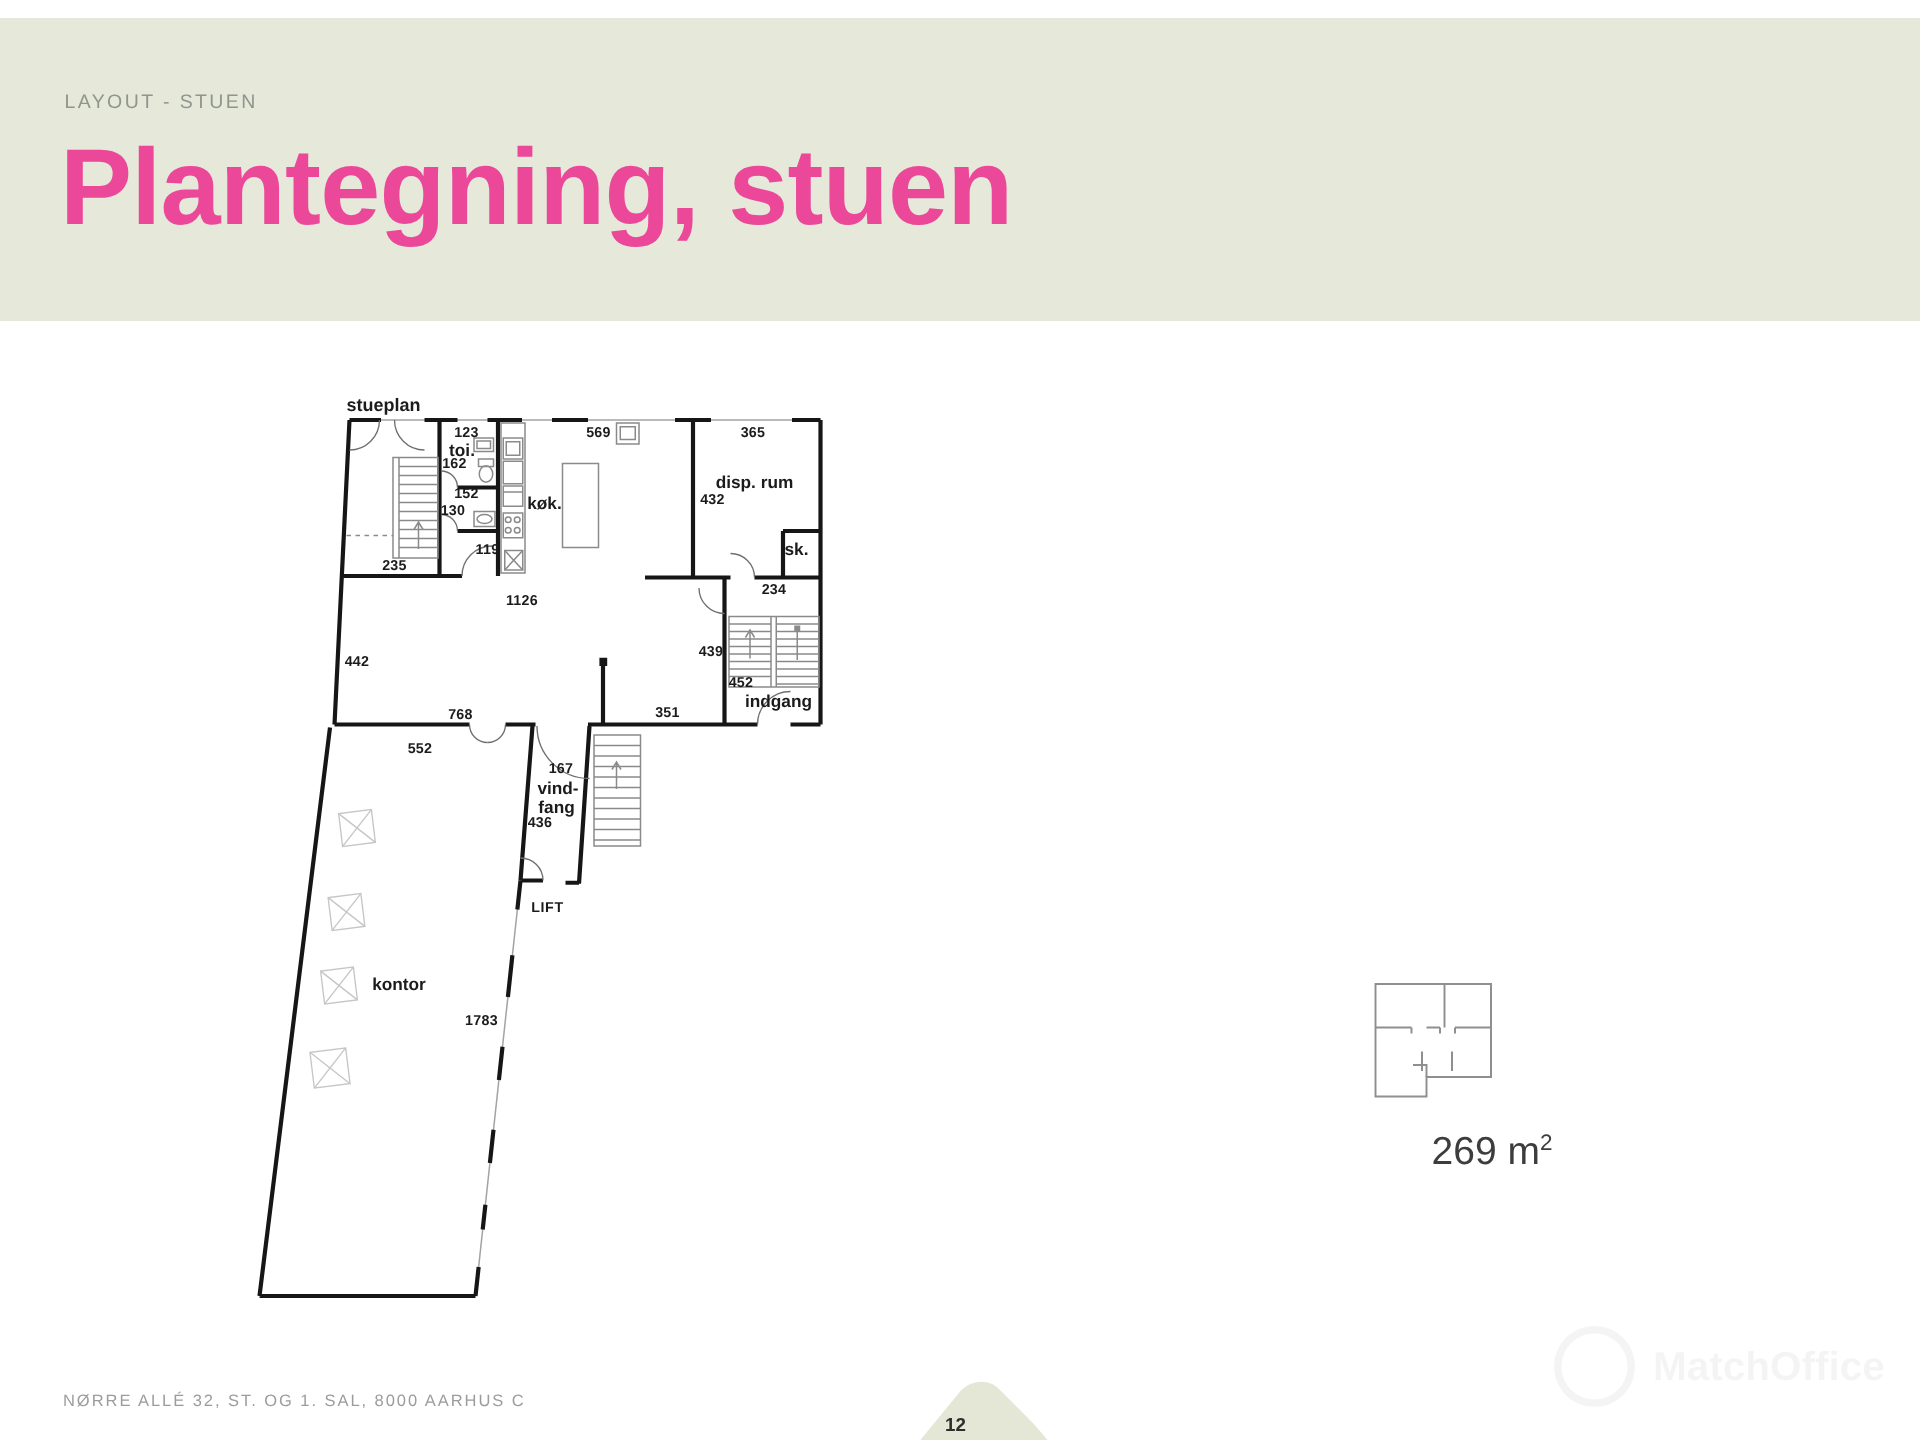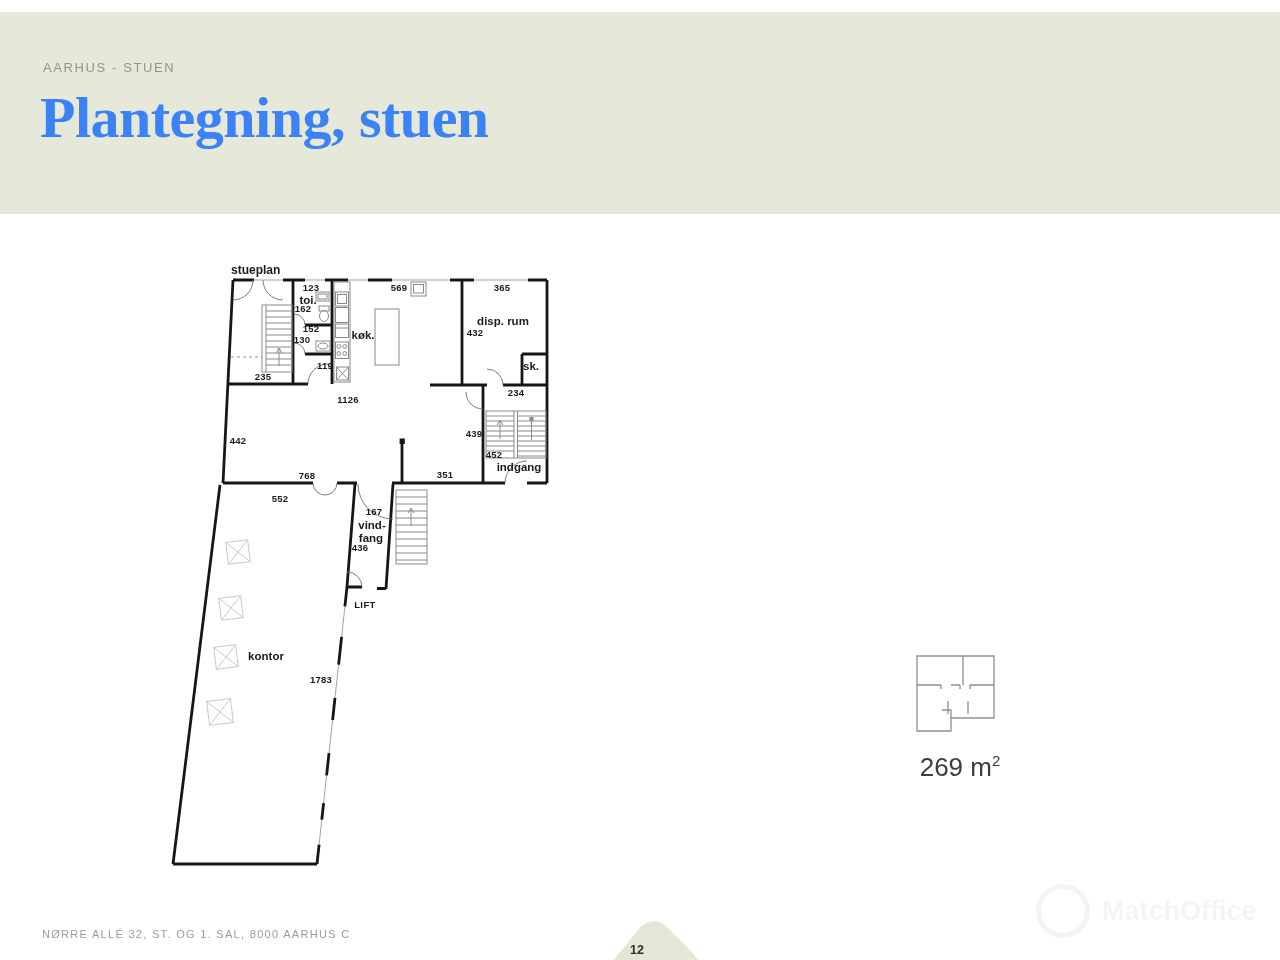--- a/index.html
+++ b/index.html
@@ -2,57 +2,57 @@
 <html><head>
 <meta charset="utf-8">
 <style>
   html,body{margin:0;padding:0;}
   body{width:1280px;height:960px;position:relative;background:#ffffff;overflow:hidden;
        font-family:"Liberation Sans",sans-serif;}
   
   .band{position:absolute;left:0;top:12px;width:1280px;height:202px;background:#e6e8da;}
   .eyebrow{position:absolute;left:43px;top:60px;font-size:13px;letter-spacing:1.6px;
            color:#8f968c;font-weight:400;}
-  .title{position:absolute;left:40px;top:84px;font-family:Liberation Serif, serif;
-         font-weight:600;font-size:58px;color:#3b82f6;letter-spacing:-0.5px;}
+  .title{position:absolute;left:40px;top:84px;font-family:Liberation Sans, sans-serif;
+         font-weight:600;font-size:72px;color:#ec4899;letter-spacing:-0.5px;}
   
   .plan-wrap{position:absolute;left:165px;top:252px;width:400px;height:625px;}
   svg text{fill:#1b1b1b;}
   .t-m{font:700 9.5px "Liberation Sans",sans-serif;text-anchor:middle;letter-spacing:.2px;}
   .t-room{font:600 11.5px "Liberation Sans",sans-serif;text-anchor:middle;}
   .t-lift{font:700 9.5px "Liberation Sans",sans-serif;text-anchor:middle;letter-spacing:.4px;}
   .t-plantitle{font:700 12px "Liberation Sans",sans-serif;text-anchor:start;}
   .w{stroke:#161616;stroke-width:2.8;fill:none;stroke-linecap:butt;}
   .thin{stroke:#a3a3a3;stroke-width:1;fill:none;}
   .st{stroke:#8a8a8a;stroke-width:1;fill:none;}
   .fx{stroke:#8a8a8a;stroke-width:1;fill:none;}
   .door{stroke:#6f6f6f;stroke-width:.9;fill:none;}
   .col{stroke:#c6c6c6;stroke-width:.9;fill:none;}
   .dash{stroke:#8a8a8a;stroke-width:.9;stroke-dasharray:3,3;fill:none;}
   
   .icon-wrap{position:absolute;left:900px;top:645px;width:115px;height:95px;}
   .ic{stroke:#8f8f8f;stroke-width:1.3;fill:none;}
-  .area-text{position:absolute;left:885px;top:752px;width:150px;text-align:center;
+  .area-text{position:absolute;left:885px;top:752px;width:150px;text-align:right;
              font-size:26px;color:#3d3d3d;font-weight:500;}
   .area-text sup{font-size:15px;}
   
   .address{position:absolute;left:42px;top:928px;font-size:11px;letter-spacing:1.3px;
            color:#9c9c9c;}
   .leaf-wrap{position:absolute;left:595px;top:918px;width:115px;height:50px;}
   .leaf-num{font:600 12.5px "Liberation Sans",sans-serif;fill:#2e2e2e;text-anchor:middle;}
   
   .wm{position:absolute;left:1036px;top:884px;display:flex;align-items:center;gap:12px;}
   .wm-circle{width:44px;height:44px;border-radius:50%;border:5px solid rgba(0,0,0,0.045);}
   .wm-text{font-size:27px;font-weight:700;color:rgba(0,0,0,0.045);}
 </style>
 </head>
 <body>
 
 <div class="band"></div>
-<div class="eyebrow">AARHUS - STUEN</div>
+<div class="eyebrow">LAYOUT - STUEN</div>
 <div class="title">Plantegning, stuen</div>
 
 <div class="plan-wrap">
 <svg width="400" height="625" viewBox="165 240 400 625" xmlns="http://www.w3.org/2000/svg">
 
   <g>
     <path class="thin" d="M233,268 H547"></path>
     <path class="thin" d="M347,575 L317,852"></path>
   </g>
 

